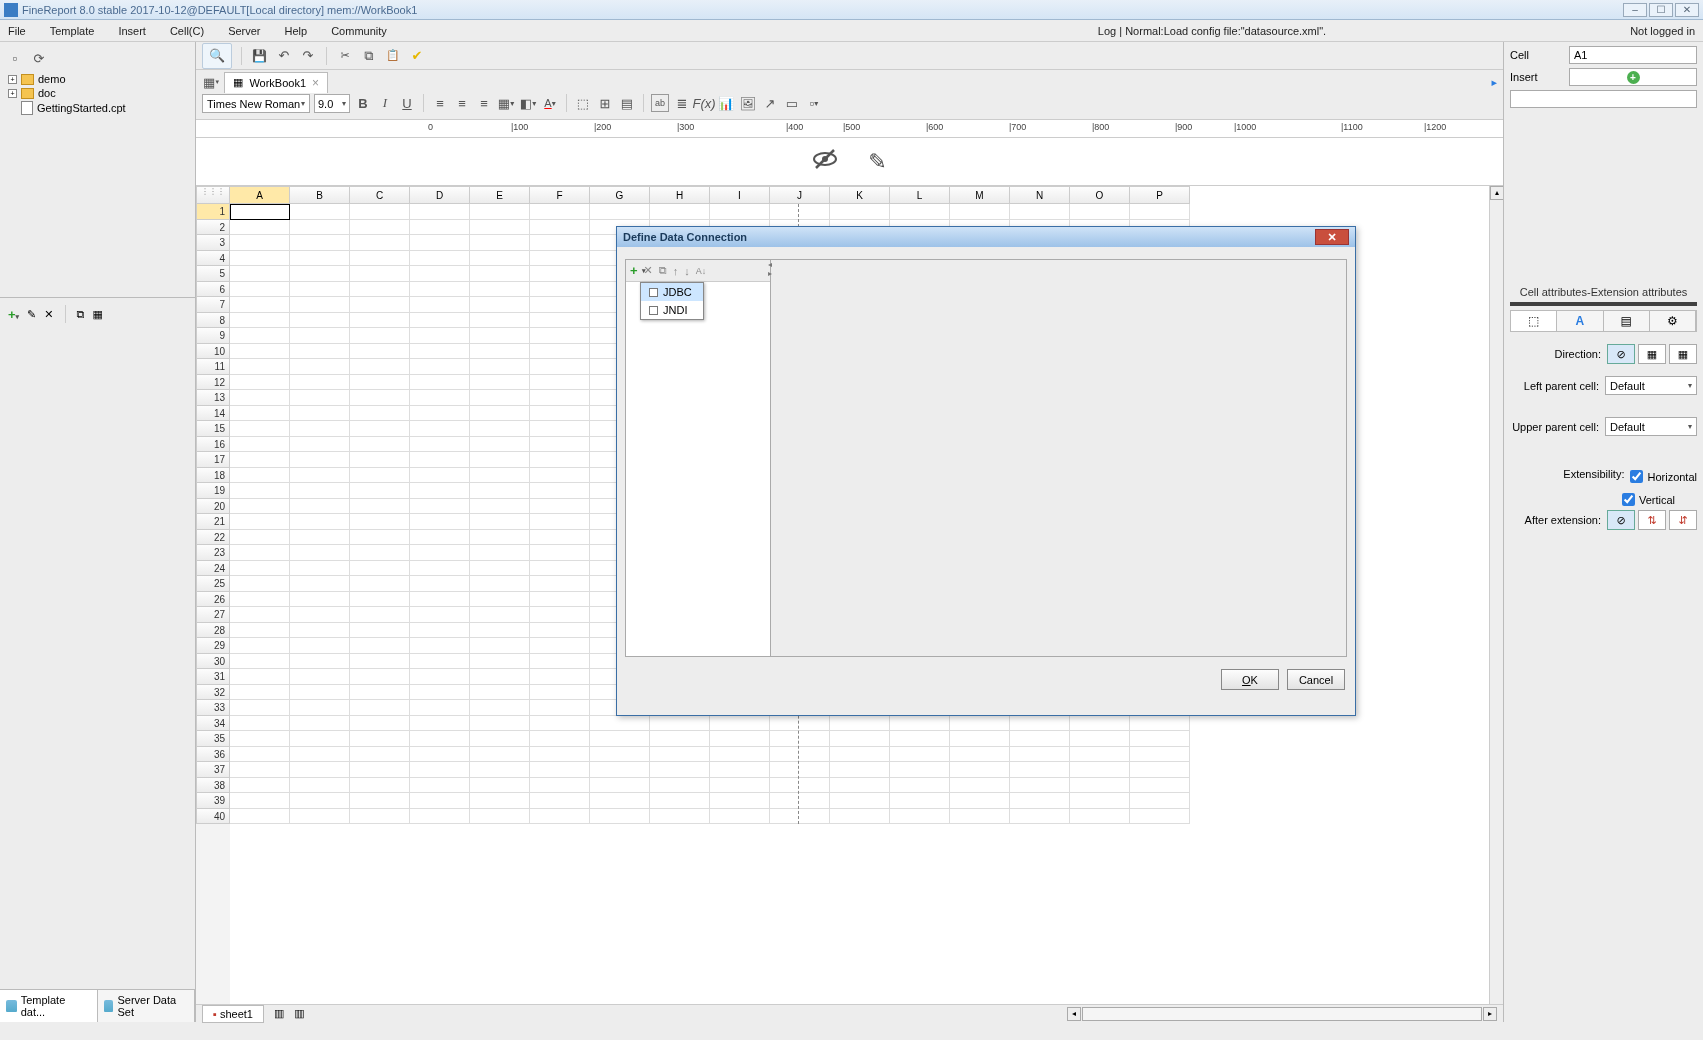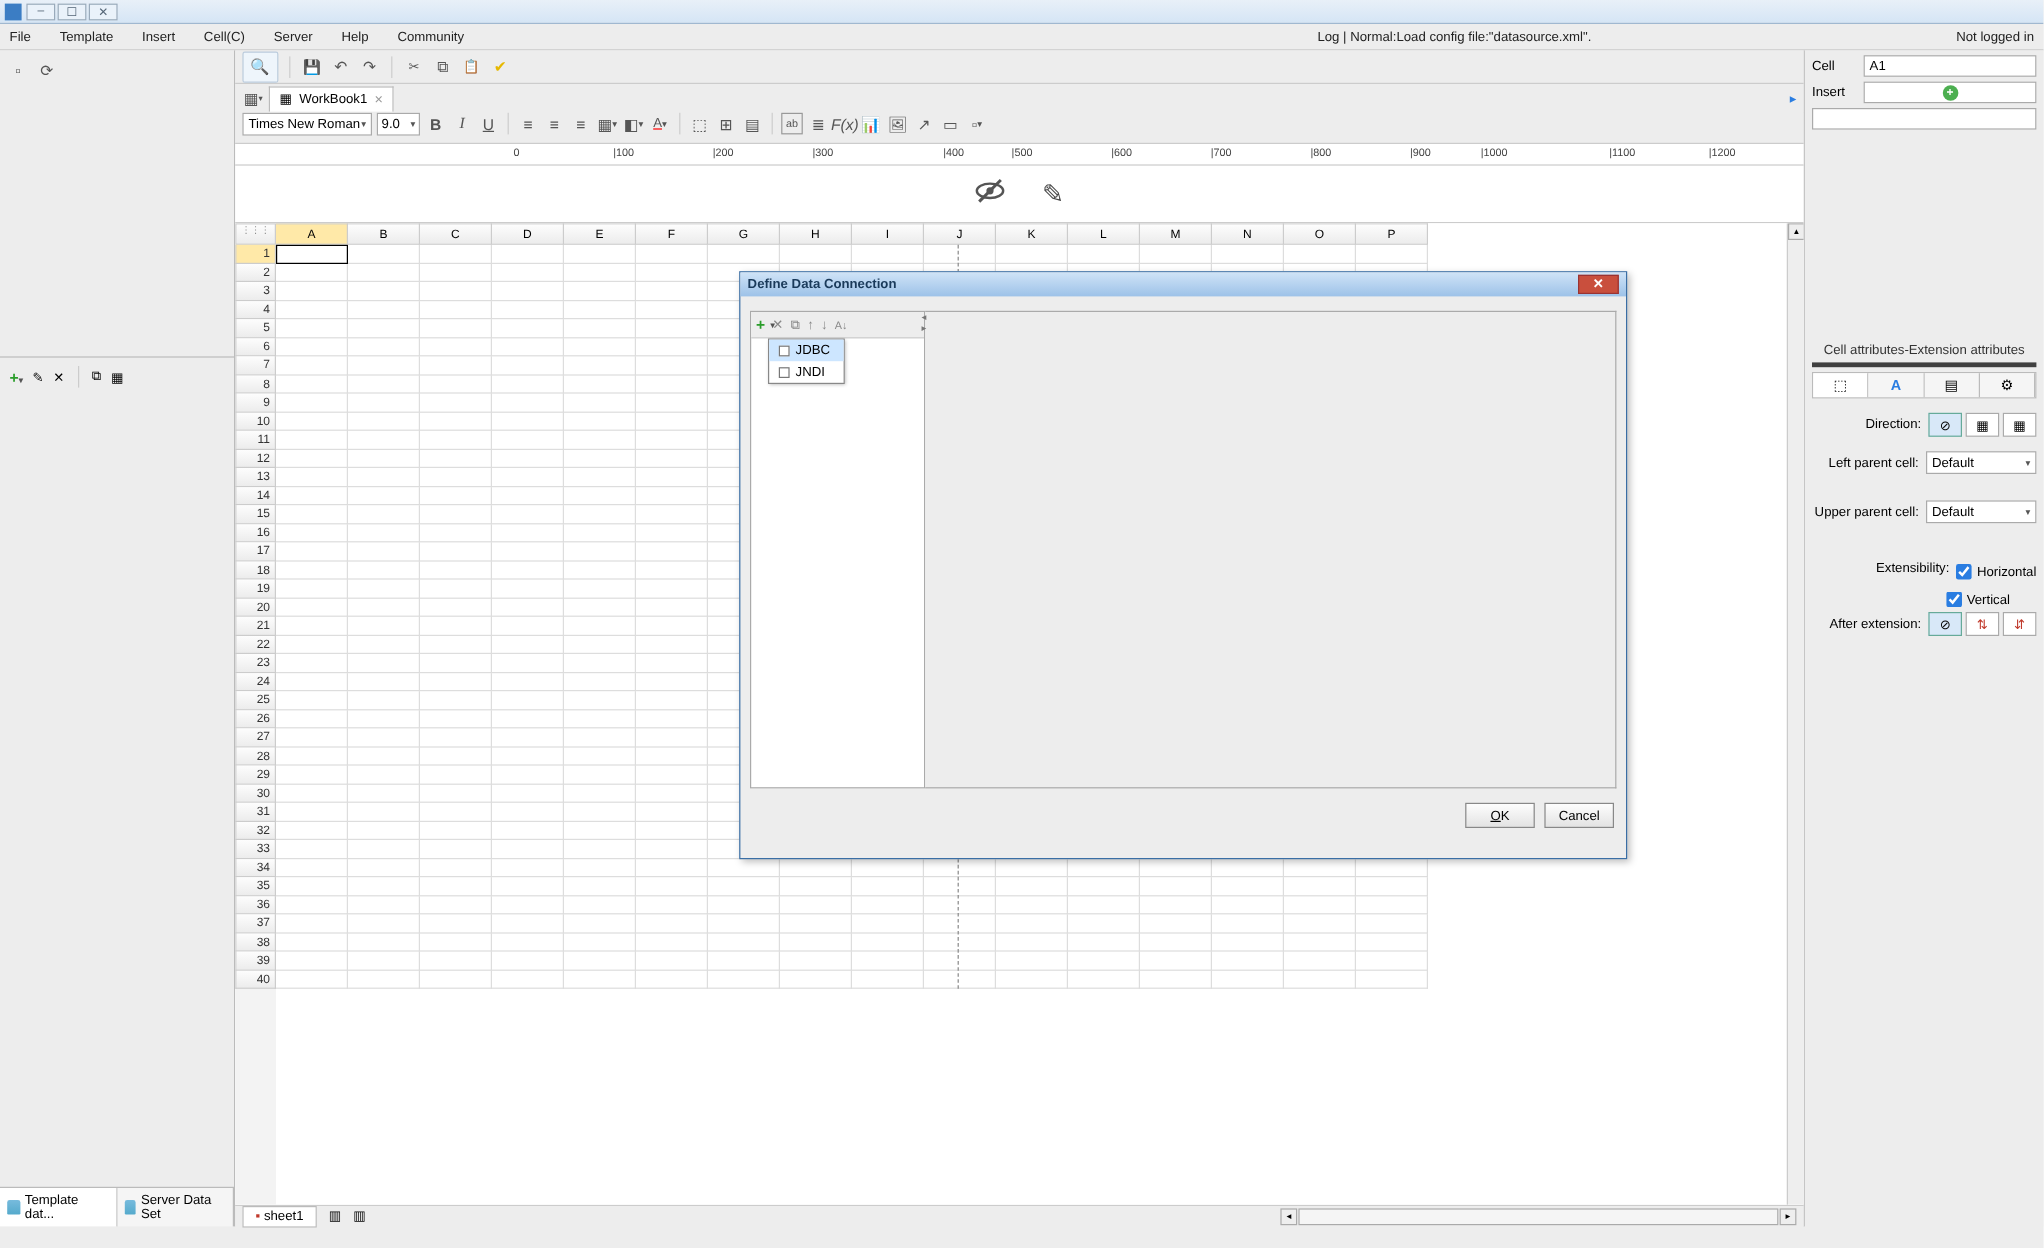--- a/index.html
+++ b/index.html
@@ -73,21 +73,21 @@
 .pagebreak-v { position:absolute; left:568px; top:0; bottom:0; border-left:1px dashed #888; }
 
 .sheet-tabs { height:18px; background:#ededed; border-top:1px solid #ccc; display:flex; align-items:center; padding:0 6px; gap:10px; }
 .sheet-tab { padding:2px 10px; background:#fff; border:1px solid #bbb; font-size:10px; display:flex; align-items:center; gap:3px; }
 .hsb { margin-left:auto; display:flex; align-items:center; gap:1px; }
 .sbbtn { width:14px; height:14px; border:1px solid #aaa; background:#eee; font-size:8px; text-align:center; line-height:12px; }
 .sbtrack { width:400px; height:14px; border:1px solid #aaa; background:#f5f5f5; }
 
 
 .rightpanel { width:200px; background:#ededed; border-left:1px solid #bbb; padding:4px 6px; display:flex; flex-direction:column; gap:4px; }
-.rp-row { display:flex; align-items:center; gap:7px; }
+.rp-row { display:flex; align-items:center; gap:23px; }
 .rp-label { width:36px; text-align:left; }
 .rp-input { flex:1; height:18px; border:1px solid #aaa; background:#fff; padding:0 4px; line-height:17px; }
 .rp-insert-btn { flex:1; height:18px; border:1px solid #aaa; background:#fff; display:flex; align-items:center; justify-content:center; }
 .plus-badge { width:13px; height:13px; border-radius:50%; background:#4caf50; color:#fff; font-size:10px; text-align:center; line-height:13px; font-weight:bold; }
 .rp-blank { flex:1; height:18px; border:1px solid #aaa; background:#fff; }
 .rp-section-title { text-align:center; padding:4px 0; color:#333; border-bottom:4px solid #404040; margin-top:170px; }
 .rp-icon-tabs { display:flex; border:1px solid #bbb; }
 .rp-icon-tab { flex:1; height:20px; border-right:1px solid #bbb; background:#f5f5f5; display:flex; align-items:center; justify-content:center; font-size:12px; }
 .rp-icon-tab.active { background:#fff; }
 .rp-field { display:flex; align-items:center; gap:6px; margin-top:8px; }
@@ -131,20 +131,21 @@
 .i-brush::before{content:"✔";color:#e6b800}
 .i-bold{font-weight:bold}
 .i-italic{font-style:italic;font-family:serif}
 .i-under{text-decoration:underline}
 </style>
 </head>
 <body>
 
 <div class="titlebar">
   <span class="logo"></span>
+  <span class="title">FineReport 8.0 stable 2017-10-12@DEFAULT[Local directory]   mem://WorkBook1</span>
   <div class="winbtns">
     <div class="winbtn">–</div>
     <div class="winbtn">☐</div>
     <div class="winbtn">✕</div>
   </div>
 </div>
 
 <div class="menubar">
   <span class="menu-item">File</span>
   <span class="menu-item">Template</span>
@@ -157,20 +158,36 @@
   <span class="login">Not logged in</span>
 </div>
 
 <div class="main">
 
   <div class="leftpanel">
     <div class="lp-top">
       <div class="lp-toolbar">
         <span class="tbtn">▫</span>
         <span class="tbtn">⟳</span>
+      </div>
+      <div class="lp-tree">
+        <div class="tree-row">
+          <span class="tree-exp">+</span>
+          <span class="folder-icon"></span>
+          <span>demo</span>
+        </div>
+        <div class="tree-row">
+          <span class="tree-exp">+</span>
+          <span class="folder-icon"></span>
+          <span>doc</span>
+        </div>
+        <div class="tree-row" style="padding-left:13px">
+          <span class="file-icon"></span>
+          <span>GettingStarted.cpt</span>
+        </div>
       </div>
     </div>
     <div class="lp-mid">
       <div class="lp-mid-toolbar">
         <span style="color:#2a9d2a;font-weight:bold;font-size:13px">+<span style="font-size:7px;color:#555">▾</span></span>
         <span>✎</span>
         <span>✕</span>
         <span class="sep"></span>
         <span>⧉</span>
         <span>▦</span>

